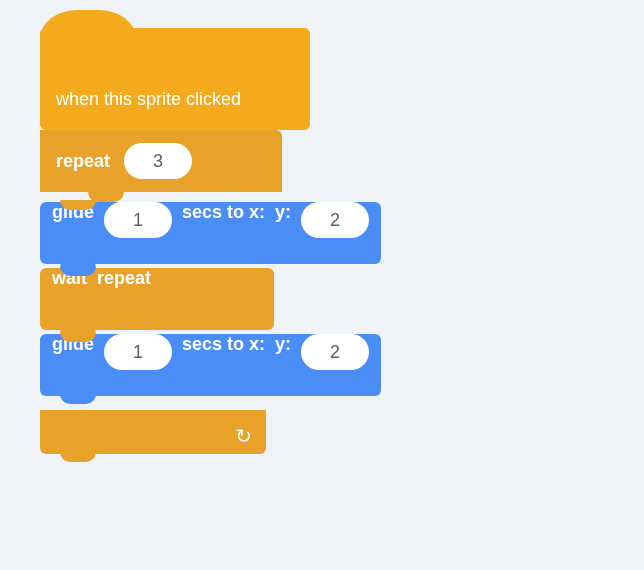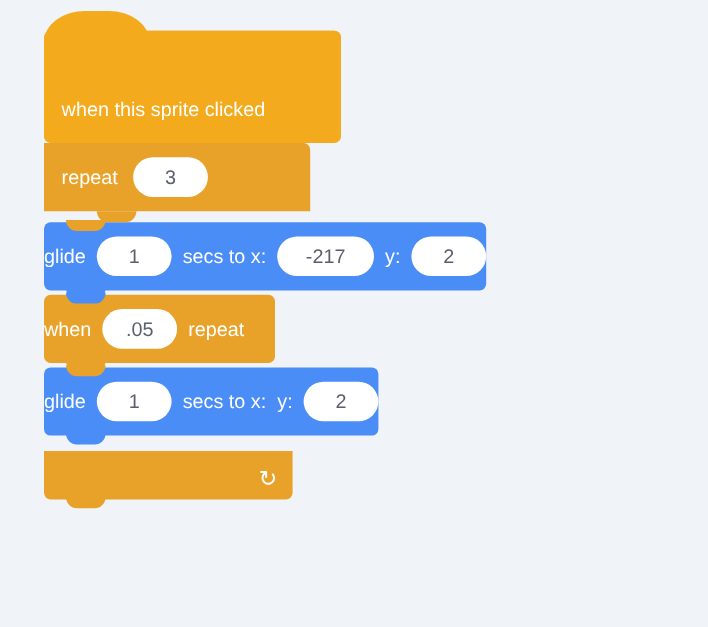--- a/index.html
+++ b/index.html
@@ -114,24 +114,24 @@
   }
   .c-children {
     position: relative;
     padding: 10px 0 10px 0;
   }
 
   
   .stack {
     position: relative;
     display: flex;
-    align-items: center;
+    align-items: flex-start;
     gap: 10px;
     height: 62px;
-    padding: 0 0;
+    padding: 0 12px;
     border-radius: 6px;
     margin-bottom: 4px;
     white-space: nowrap;
     width: max-content;
   }
   .stack .notch-in {
     position: absolute;
     left: 20px; top: -2px;
     width: 36px; height: 10px;
     border-radius: 0 0 10px 10px;
@@ -161,21 +161,21 @@
     height: 36px;
     padding: 0 12px;
     background: #fff;
     color: #5a5f6b;
     border-radius: 20px;
     font-size: 18px;
     font-weight: 500;
   }
   .pill.wide { min-width: 64px; }
 
-  .lbl { font-weight: 400; }
+  .lbl { font-weight: 700; }
 
   
   .control-stack.wait { width: 210px; justify-content: flex-start; }
 
 </style>
 </head>
 <body>
 
 <div class="canvas">
   <div class="script">
@@ -196,30 +196,28 @@
 
       <div class="c-body">
         <div class="c-arm"></div>
         <div class="c-children">
 
           <div class="stack motion">
             <div class="notch-in"></div>
             <span class="lbl">glide</span>
             <span class="pill">1</span>
             <span class="lbl">secs to x:</span>
-            <span class="pill wide">-217</span>
             <span class="lbl">y:</span>
             <span class="pill">2</span>
             <div class="notch-out"></div>
           </div>
 
           <div class="stack control-stack wait">
             <div class="notch-in"></div>
-            <span class="lbl">when</span>
-            <span class="pill">.05</span>
+            <span class="lbl">wait</span>
             <span class="lbl">repeat</span>
             <div class="notch-out"></div>
           </div>
 
           <div class="stack motion">
             <div class="notch-in" style="background:#e8a22a"></div>
             <span class="lbl">glide</span>
             <span class="pill">1</span>
             <span class="lbl">secs to x:</span>
             <span class="lbl">y:</span>

